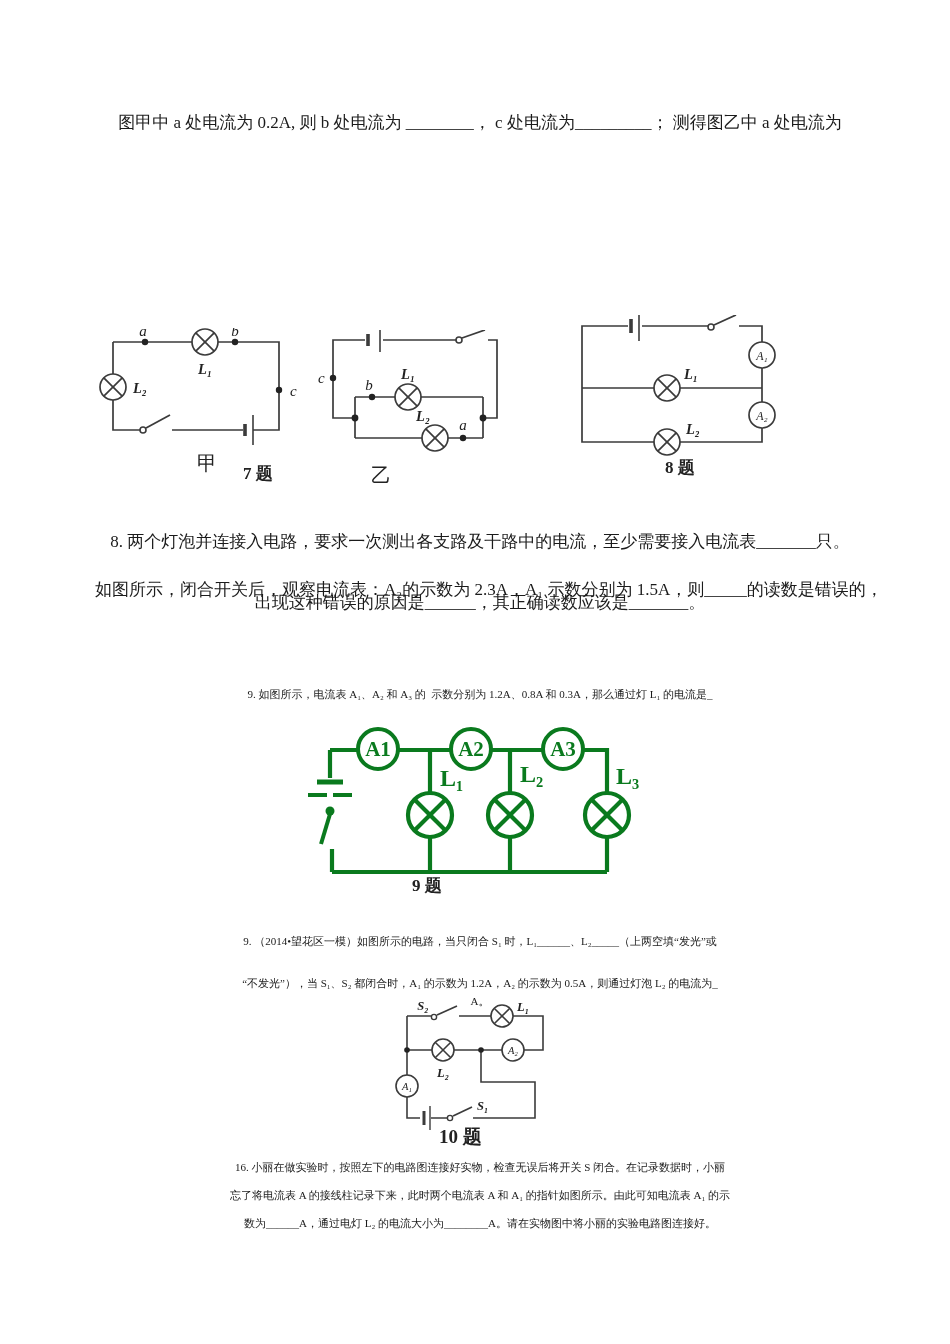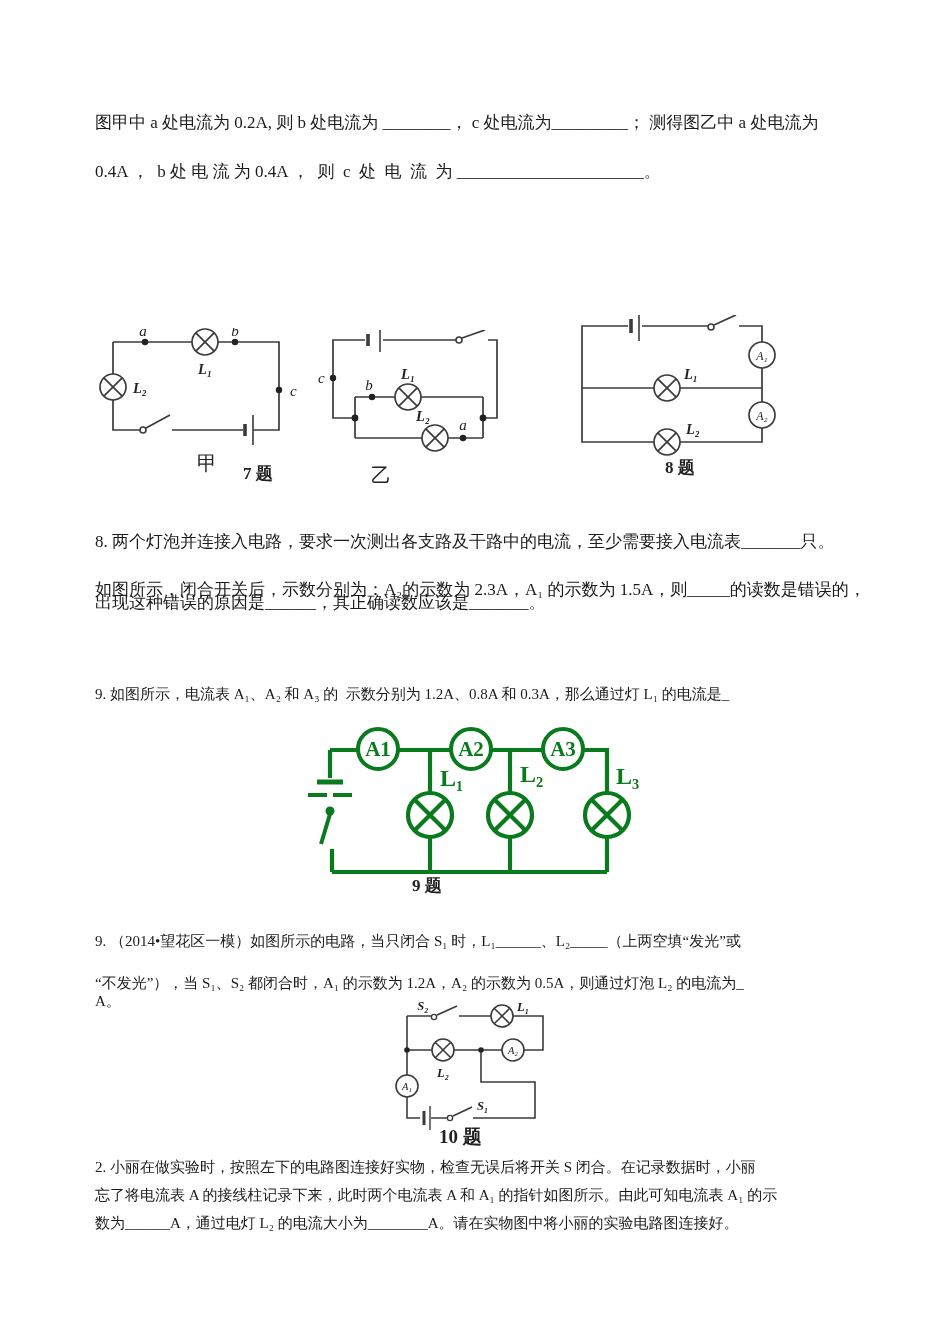--- a/index.html
+++ b/index.html
@@ -1,19 +1,19 @@
 <!DOCTYPE html>
 <html><head>
 <meta charset="utf-8">
 <style>
   html,body{margin:0;padding:0;background:#e8e8e8;}
   .page{position:relative;width:950px;height:1344px;background:#ffffff;margin:0 auto;
         font-family:"Liberation Serif","DejaVu Serif",serif;color:#1b1b1b;overflow:hidden;}
-  .tl{position:absolute;left:95px;width:770px;font-size:17px;line-height:22px;white-space:pre;}
-  .sm{font-size:15px;font-family:Liberation Serif, serif;}
+  .tl{position:absolute;left:95px;width:770px;font-size:17px;line-height:22px;white-space:pre;text-align:center;}
+  .sm{font-size:11px;font-family:Liberation Serif, serif;}
   .fig{position:absolute;}
   svg text{font-family:"Liberation Serif","DejaVu Serif",serif;}
   .lbl{font-style:italic;font-size:15px;fill:#222;}
   .lblB{font-style:italic;font-weight:bold;font-size:14.5px;fill:#222;}
   .amtxt{font-style:italic;font-size:12px;fill:#222;}
   .amtxtS{font-style:italic;font-size:10.5px;fill:#222;}
   .cap{font-size:20px;fill:#222;}
   .num{font-size:17px;fill:#222;font-weight:bold;}
   .gw{stroke:#0a7a1e;stroke-width:4.2;fill:none;}
   .gtxt{font-weight:bold;font-size:21px;fill:#0a7a1e;}
@@ -39,33 +39,32 @@
       </g>
       <g id="lampg">
         <circle r="22" fill="#fff" stroke="#0a7a1e" stroke-width="4.2"></circle>
         <line x1="-15.3" y1="-15.3" x2="15.3" y2="15.3" stroke="#0a7a1e" stroke-width="4.2"></line>
         <line x1="-15.3" y1="15.3" x2="15.3" y2="-15.3" stroke="#0a7a1e" stroke-width="4.2"></line>
       </g>
     </defs>
   </svg>
 
   <div class="tl" style="top:112px">图甲中 a 处电流为 0.2A, 则 b 处电流为 ________， c 处电流为_________； 测得图乙中 a 处电流为</div>
-  <div class="tl" style="top:161px">0.4A ，  b 处 电 流 为 0.4A ，  则  c  处  电  流  为 ______________________。</div>
 
   <div class="tl" style="top:531px">8. 两个灯泡并连接入电路，要求一次测出各支路及干路中的电流，至少需要接入电流表_______只。</div>
-  <div class="tl" style="top:579px">如图所示，闭合开关后，示数分别为：A₂的示数为 2.3A，A₁ 的示数为 1.5A，则_____的读数是错误的，</div>
+  <div class="tl" style="top:579px">如图所示，闭合开关后，观察电流表：A₂的示数为 2.3A，A₁ 示数分别为 1.5A，则_____的读数是错误的，</div>
   <div class="tl" style="top:592px">出现这种错误的原因是______，其正确读数应该是_______。</div>
 
   <div class="tl sm" style="top:683px">9. 如图所示，电流表 A₁、A₂ 和 A₃ 的  示数分别为 1.2A、0.8A 和 0.3A，那么通过灯 L₁ 的电流是_</div>
 
   <div class="tl sm" style="top:930px">9. （2014•望花区一模）如图所示的电路，当只闭合 S₁ 时，L₁______、L₂_____（上两空填“发光”或</div>
   <div class="tl sm" style="top:972px">“不发光”），当 S₁、S₂ 都闭合时，A₁ 的示数为 1.2A，A₂ 的示数为 0.5A，则通过灯泡 L₂ 的电流为_</div>
   <div class="tl sm" style="top:990px">A。</div>
 
-  <div class="tl sm" style="top:1156px">2. 小丽在做实验时，按照左下的电路图连接好实物，检查无误后将开关 S 闭合。在记录数据时，小丽</div>
+  <div class="tl sm" style="top:1156px">16. 小丽在做实验时，按照左下的电路图连接好实物，检查无误后将开关 S 闭合。在记录数据时，小丽</div>
   <div class="tl sm" style="top:1212px">数为______A，通过电灯 L₂ 的电流大小为________A。请在实物图中将小丽的实验电路图连接好。</div>
   <div class="tl sm" style="top:1184px">忘了将电流表 A 的接线柱记录下来，此时两个电流表 A 和 A₁ 的指针如图所示。由此可知电流表 A₁ 的示</div>
 
   <svg class="fig" style="left:93px;top:328px" width="235" height="160" viewBox="0 0 235 160">
     <path class="bw" d="M20,14 H186 V102 H160 M150,102 H79 M47,102 H20 V14"></path>
     <g>
       <line x1="160" y1="87" x2="160" y2="117" stroke="#3b3b3b" stroke-width="1.6"></line>
       <line x1="152" y1="96" x2="152" y2="108" stroke="#3b3b3b" stroke-width="3.6"></line>
     </g>
     <g>

